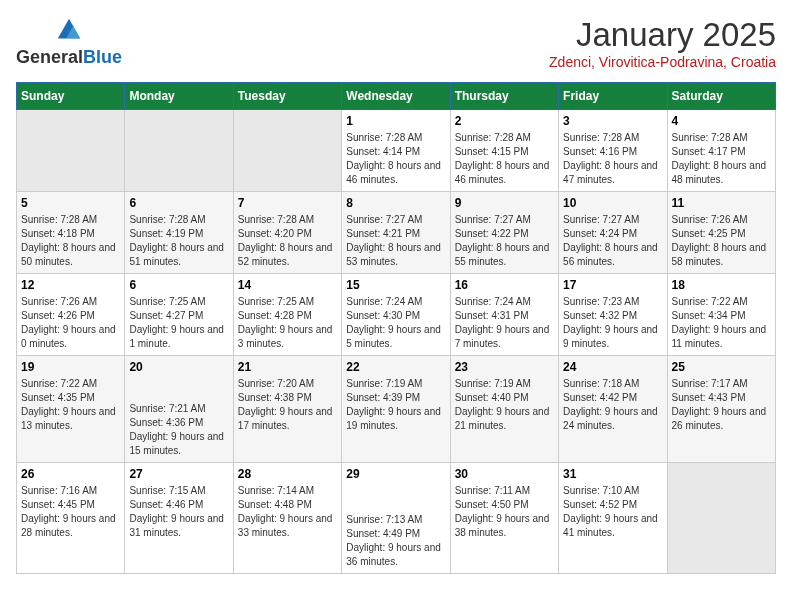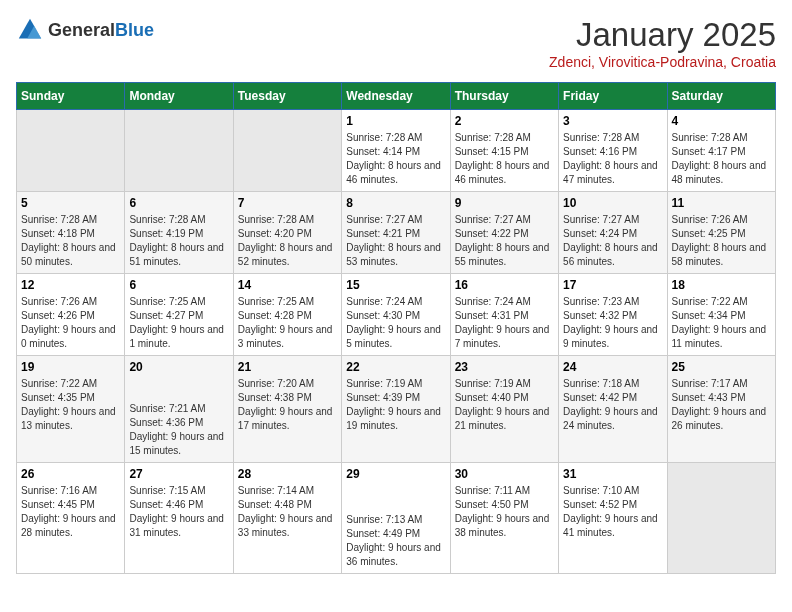--- a/index.html
+++ b/index.html
@@ -13,20 +13,21 @@
     .header {
       display: flex;
       justify-content: space-between;
       align-items: flex-start;
       margin-bottom: 12px;
     }
     .logo {
       display: flex;
       align-items: center;
       gap: 4px;
+      flex-direction: column;
     }
     .logo-text-general {
       font-size: 18px;
       font-weight: bold;
       color: #333;
       line-height: 1;
     }
     .logo-text-blue {
       font-size: 18px;
       font-weight: bold;

